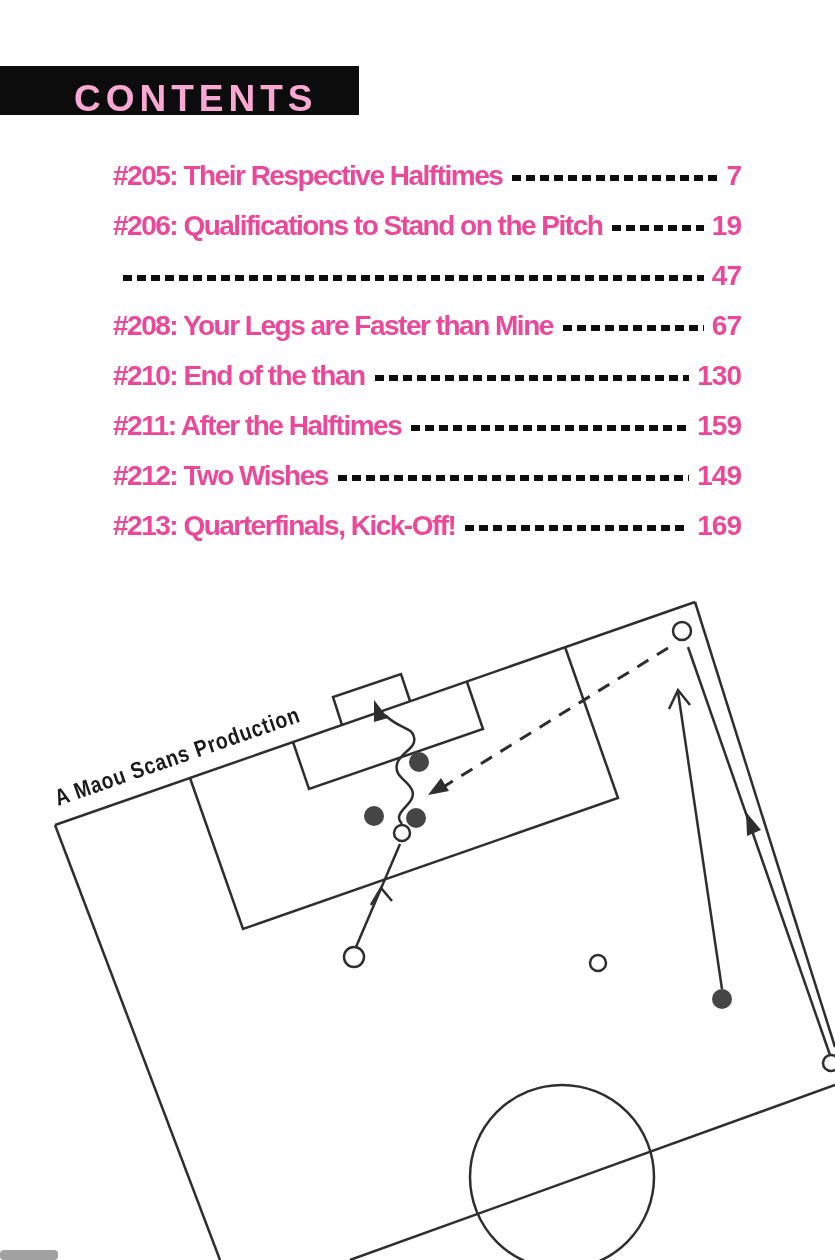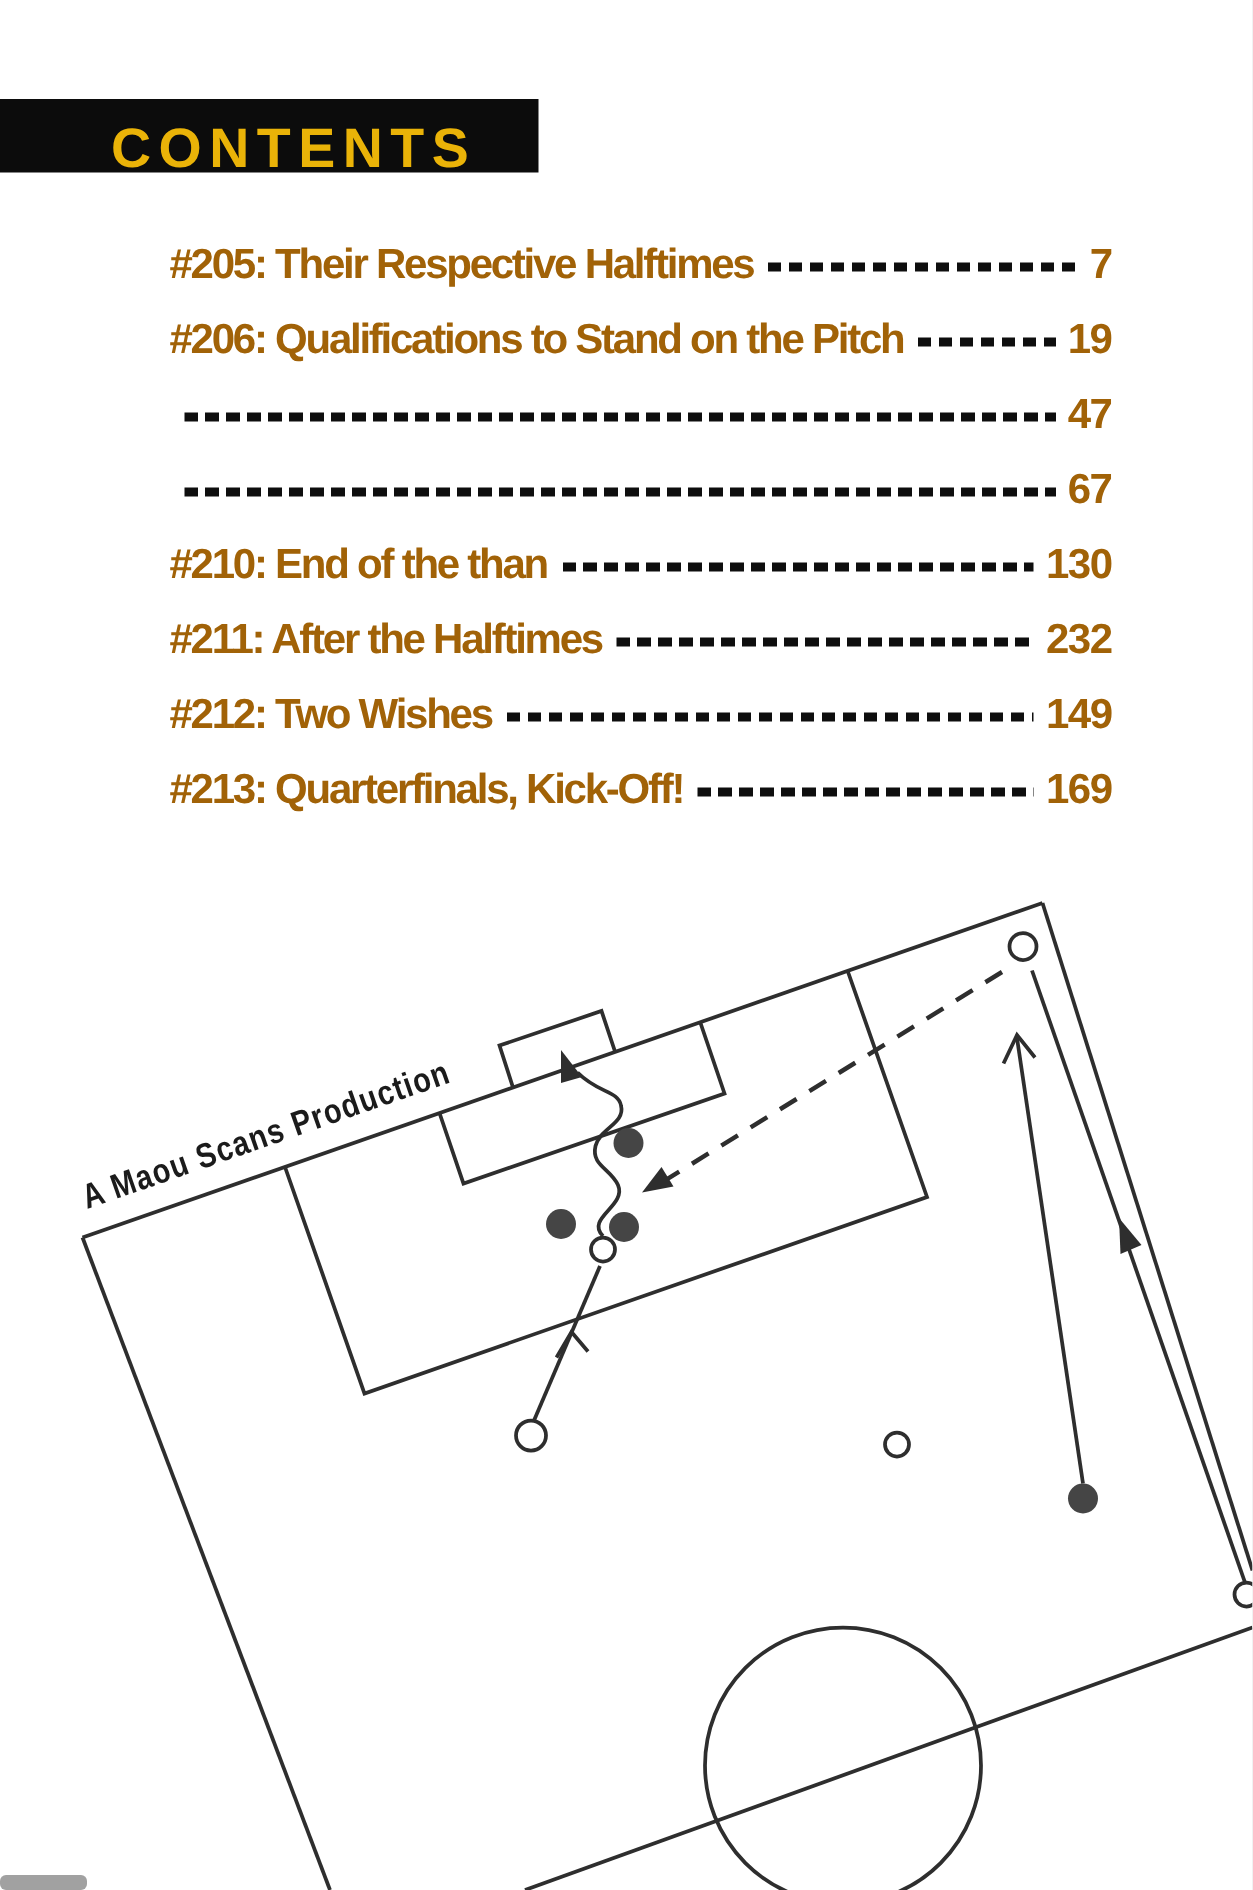--- a/index.html
+++ b/index.html
@@ -6,28 +6,28 @@
   .page{
     position:relative;width:835px;height:1260px;background:#ffffff;
     overflow:hidden;font-family:"Liberation Sans",sans-serif;
   }
   
   .contents-box{
     position:absolute;left:0;top:66px;width:359px;height:49px;
     background:#0c0c0c;display:flex;align-items:center;
   }
   .contents-title{
-    color:#eab308;font-weight:bold;font-size:37px;letter-spacing:5px;
+    color:#f9a8d4;font-weight:bold;font-size:37px;letter-spacing:5px;
     padding-left:74px;line-height:1;margin-top:16px;
   }
   
   .toc{position:absolute;left:113px;top:151px;width:628px;}
   .toc-row{
     display:flex;align-items:center;height:50px;
-    font-weight:bold;font-size:28px;letter-spacing:-1.5px;color:#a16207;
+    font-weight:bold;font-size:28px;letter-spacing:-1.5px;color:#ec4899;
     white-space:nowrap;
   }
   .toc-label{flex:0 0 auto;}
   .toc-leader{
     flex:1 1 auto;height:6px;margin:4px 8px 0 10px;
     background:repeating-linear-gradient(90deg,#0e0e0e 0 9px,transparent 9px 14px);
   }
   .toc-page{flex:0 0 auto;letter-spacing:-1px;}
   
   .pitch-svg{position:absolute;left:0;top:0;width:835px;height:1260px;}
@@ -99,32 +99,33 @@
     <div class="toc-row">
       <span class="toc-label">#206: Qualifications to Stand on the Pitch</span>
       <span class="toc-leader"></span>
       <span class="toc-page">19</span>
     </div>
     <div class="toc-row">
       <span class="toc-leader"></span>
       <span class="toc-page">47</span>
     </div>
     <div class="toc-row">
+      <span class="toc-label">#208: Your Legs are Faster than Mine</span>
       <span class="toc-leader"></span>
       <span class="toc-page">67</span>
     </div>
     <div class="toc-row">
       <span class="toc-label">#210: End of the than</span>
       <span class="toc-leader"></span>
       <span class="toc-page">130</span>
     </div>
     <div class="toc-row">
       <span class="toc-label">#211: After the Halftimes</span>
       <span class="toc-leader"></span>
-      <span class="toc-page">232</span>
+      <span class="toc-page">159</span>
     </div>
     <div class="toc-row">
       <span class="toc-label">#212: Two Wishes</span>
       <span class="toc-leader"></span>
       <span class="toc-page">149</span>
     </div>
     <div class="toc-row">
       <span class="toc-label">#213: Quarterfinals, Kick-Off!</span>
       <span class="toc-leader"></span>
       <span class="toc-page">169</span>

